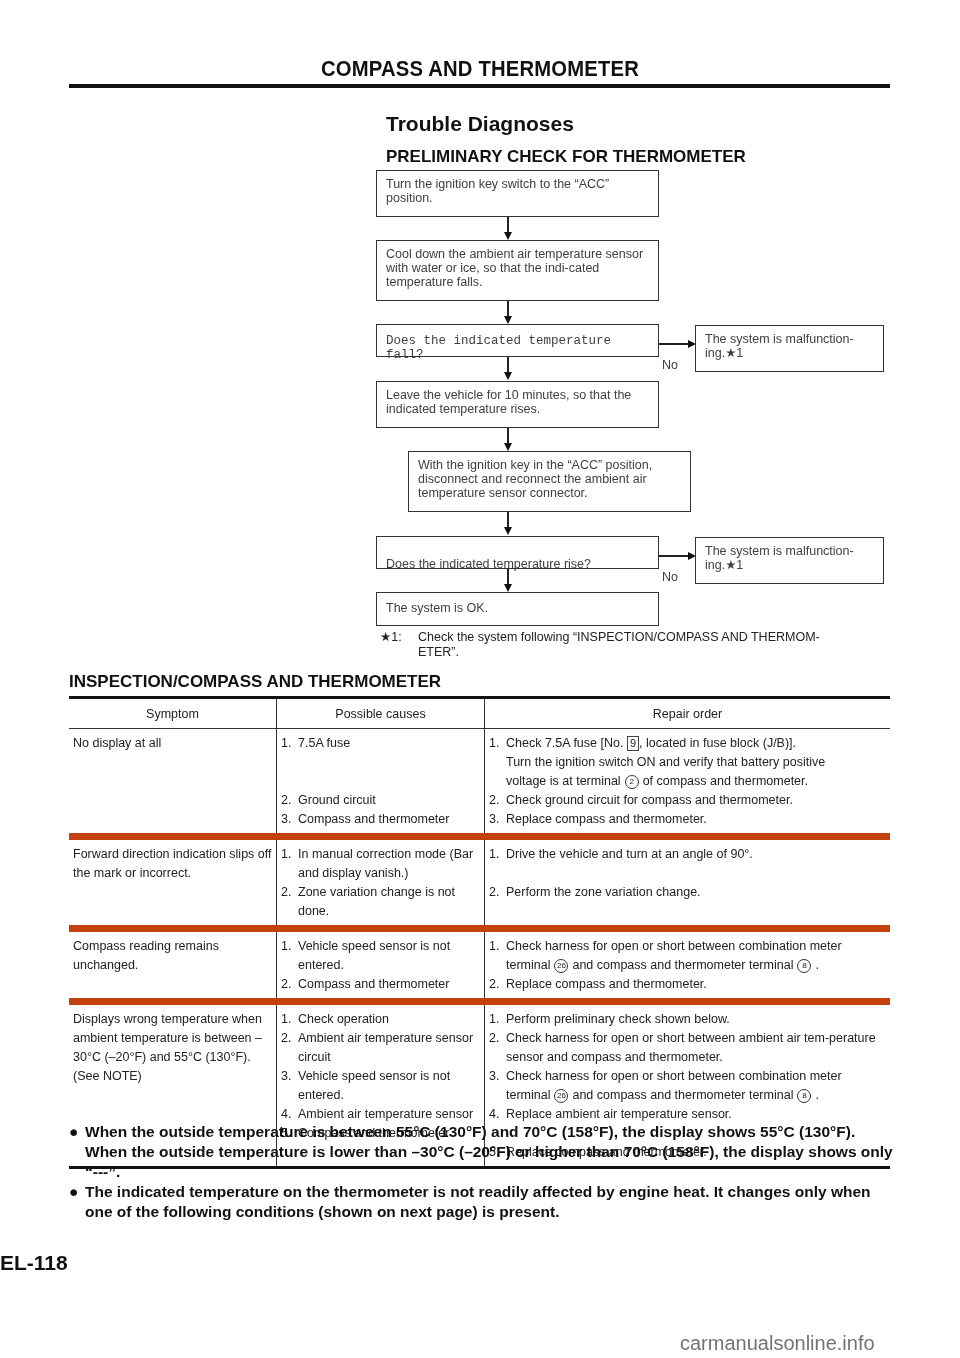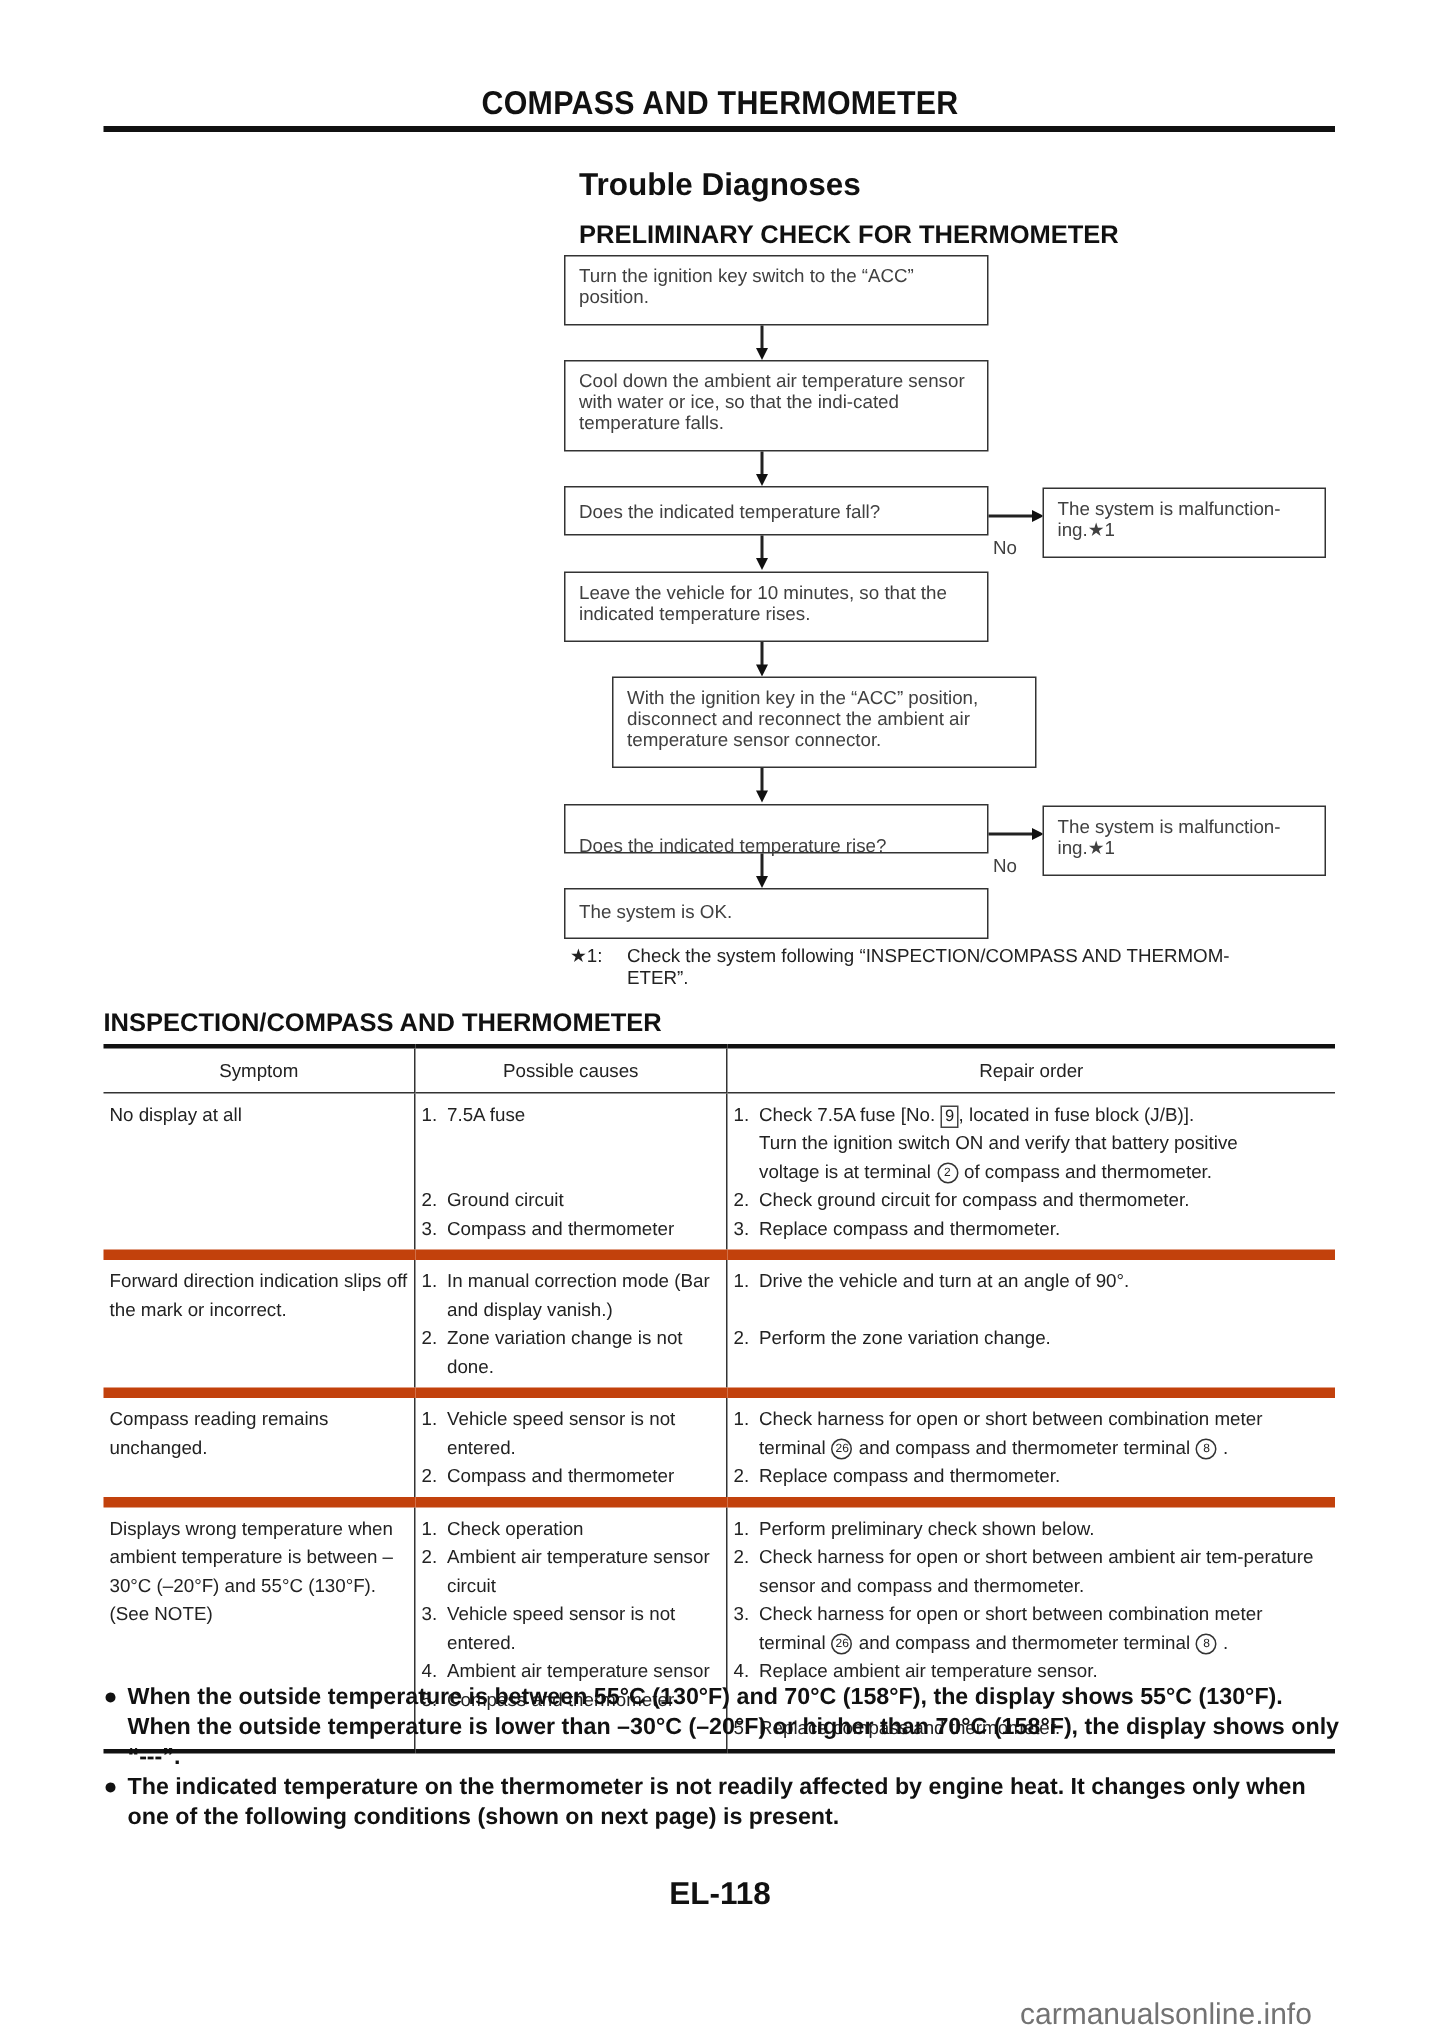--- a/index.html
+++ b/index.html
@@ -36,42 +36,42 @@
   table.insp .c3 { border-left: 1px solid #333; }
   .item { display: flex; }
   .item .num { width: 17px; flex: none; }
   .item .txt { flex: 1; }
   .boxed { display: inline-block; border: 1px solid #444; padding: 0 2px; line-height: 13px; font-size: 11px; }
   .circ { display: inline-block; width: 12px; height: 12px; border: 1px solid #333; border-radius: 50%;
           font-size: 8px; line-height: 12px; text-align: center; vertical-align: middle; margin: 0 4px; }
   .note { left: 69px; top: 1122px; width: 830px; font-weight: bold; font-size: 15.5px; line-height: 20px; }
   .note .bullet { display: flex; }
   .note .dot { width: 16px; flex: none; }
-  .page-num { left: 0; width: 960px; top: 1251px; text-align: center; font-weight: bold; font-size: 21px; }
+  .page-num { left: 0; width: 960px; top: 1251px; text-align: left; font-weight: bold; font-size: 21px; }
   .watermark { left: 680px; top: 1332px; font-size: 20px; color: #737373; }
 </style>
 </head>
 <body>
 
 <div class="abs page-header">COMPASS AND THERMOMETER</div>
 <div class="abs header-rule"></div>
 
 <div class="abs h1">Trouble Diagnoses</div>
 <div class="abs h2">PRELIMINARY CHECK FOR THERMOMETER</div>
 
 <div>
   <div class="abs box" style="left:376px;top:170px;width:283px;height:47px;">Turn the ignition key switch to the “ACC” position.</div>
   <div class="abs vline" style="left:507px;top:217px;height:16px;"></div>
   <div class="abs arrow-down" style="left:504px;top:232px;"></div>
 
   <div class="abs box" style="left:376px;top:240px;width:283px;height:61px;">Cool down the ambient air temperature sensor with water or ice, so that the indi-cated temperature falls.</div>
   <div class="abs vline" style="left:507px;top:301px;height:16px;"></div>
   <div class="abs arrow-down" style="left:504px;top:316px;"></div>
 
-  <div class="abs box" style="left:376px;top:324px;width:283px;height:33px;padding-top:9px;">Does the indicated temperature fall?</div>
+  <div class="abs box" style="left:376px;top:324px;width:283px;height:33px;padding-top:9px;font-family:Liberation Mono, monospace;">Does the indicated temperature fall?</div>
   <div class="abs lbl" style="left:662px;top:322px;">No</div>
   <div class="abs hline" style="left:659px;top:343px;width:30px;"></div>
   <div class="abs arrow-right" style="left:688px;top:340px;"></div>
   <div class="abs box" style="left:695px;top:325px;width:189px;height:47px;">The system is malfunction-ing.★1</div>
   <div class="abs vline" style="left:507px;top:357px;height:16px;"></div>
   <div class="abs arrow-down" style="left:504px;top:372px;"></div>
   <div class="abs lbl" style="left:522px;top:359px;">Yes</div>
 
   <div class="abs box" style="left:376px;top:381px;width:283px;height:47px;">Leave the vehicle for 10 minutes, so that the indicated temperature rises.</div>
   <div class="abs vline" style="left:507px;top:428px;height:16px;"></div>

